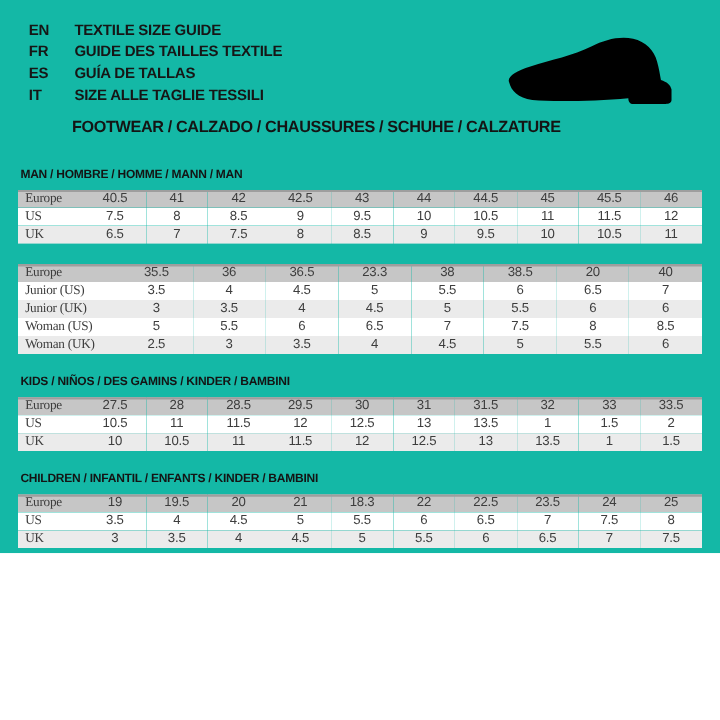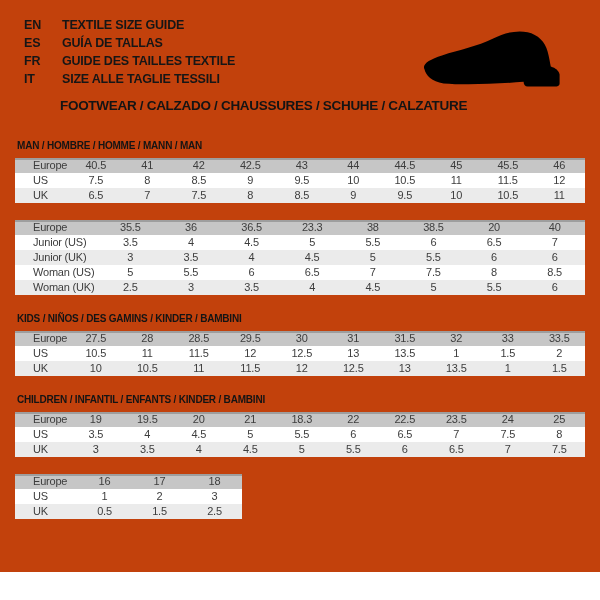--- a/index.html
+++ b/index.html
@@ -2,24 +2,24 @@
 <html style="--header-row-bg: #c6c6c6; --header-row-border: #9e9e9e; --alt-row-bg: #ebebeb; --text: #3d3d3d; --icon-fill: #000000;"><head>
 <meta charset="utf-8">
 <style>
   html, body {
     margin: 0; padding: 0;
     background: #ffffff;
     font-family: "Liberation Sans", sans-serif;
   }
   .page {
     position: relative;
-    width: 600px; height: 572px;
+    width: 600px; height: 461px;
     box-sizing: border-box;
     padding: 14px 15px 0 15px;
-    background: #c2410c;
+    background: #14b8a6;
     overflow: hidden;
   }
   
   .langs { margin: 2px 0 0 9px; }
   .lang-row {
     display: flex; align-items: center;
     height: 18px;
     font-weight: bold; font-size: 12.5px;
     color: #161616; letter-spacing: -0.2px;
   }
@@ -52,47 +52,48 @@
     padding: 0;
     font-size: 11px;
     color: var(--text, #3d3d3d);
     text-align: center;
     line-height: 15px;
     letter-spacing: -0.2px;
     overflow: hidden; white-space: nowrap;
   }
   table.size-table td.lbl {
     text-align: left;
-    padding-left: 18px;
+    padding-left: 6px;
+    font-family: Liberation Serif, serif;
   }
   tr.row-head {
     background: var(--header-row-bg, #c6c6c6);
     box-shadow: inset 0 2px 0 var(--header-row-border, #9e9e9e);
   }
   tr.row-alt { background: var(--alt-row-bg, #ebebeb); }
   tr.row-plain { background: #ffffff; }
 </style>
 </head>
 <body>
 
 <div class="page">
 
   <header>
     <div class="langs">
         <div class="lang-row">
           <span class="lang-code">EN</span>
           <span class="lang-text">TEXTILE SIZE GUIDE</span>
         </div>
         <div class="lang-row">
+          <span class="lang-code">FR</span>
+          <span class="lang-text">GUIDE DES TAILLES TEXTILE</span>
+        </div>
+        <div class="lang-row">
           <span class="lang-code">ES</span>
           <span class="lang-text">GUÍA DE TALLAS</span>
-        </div>
-        <div class="lang-row">
-          <span class="lang-code">FR</span>
-          <span class="lang-text">GUIDE DES TAILLES TEXTILE</span>
         </div>
         <div class="lang-row">
           <span class="lang-code">IT</span>
           <span class="lang-text">SIZE ALLE TAGLIE TESSILI</span>
         </div>
       </div>
     <div class="category">FOOTWEAR / CALZADO / CHAUSSURES / SCHUHE / CALZATURE</div>
     <svg class="shoe" viewBox="0 0 190 95" aria-hidden="true">
       <path fill="#000000" d="M 18 60
            C 15 54, 24 48, 40 43

